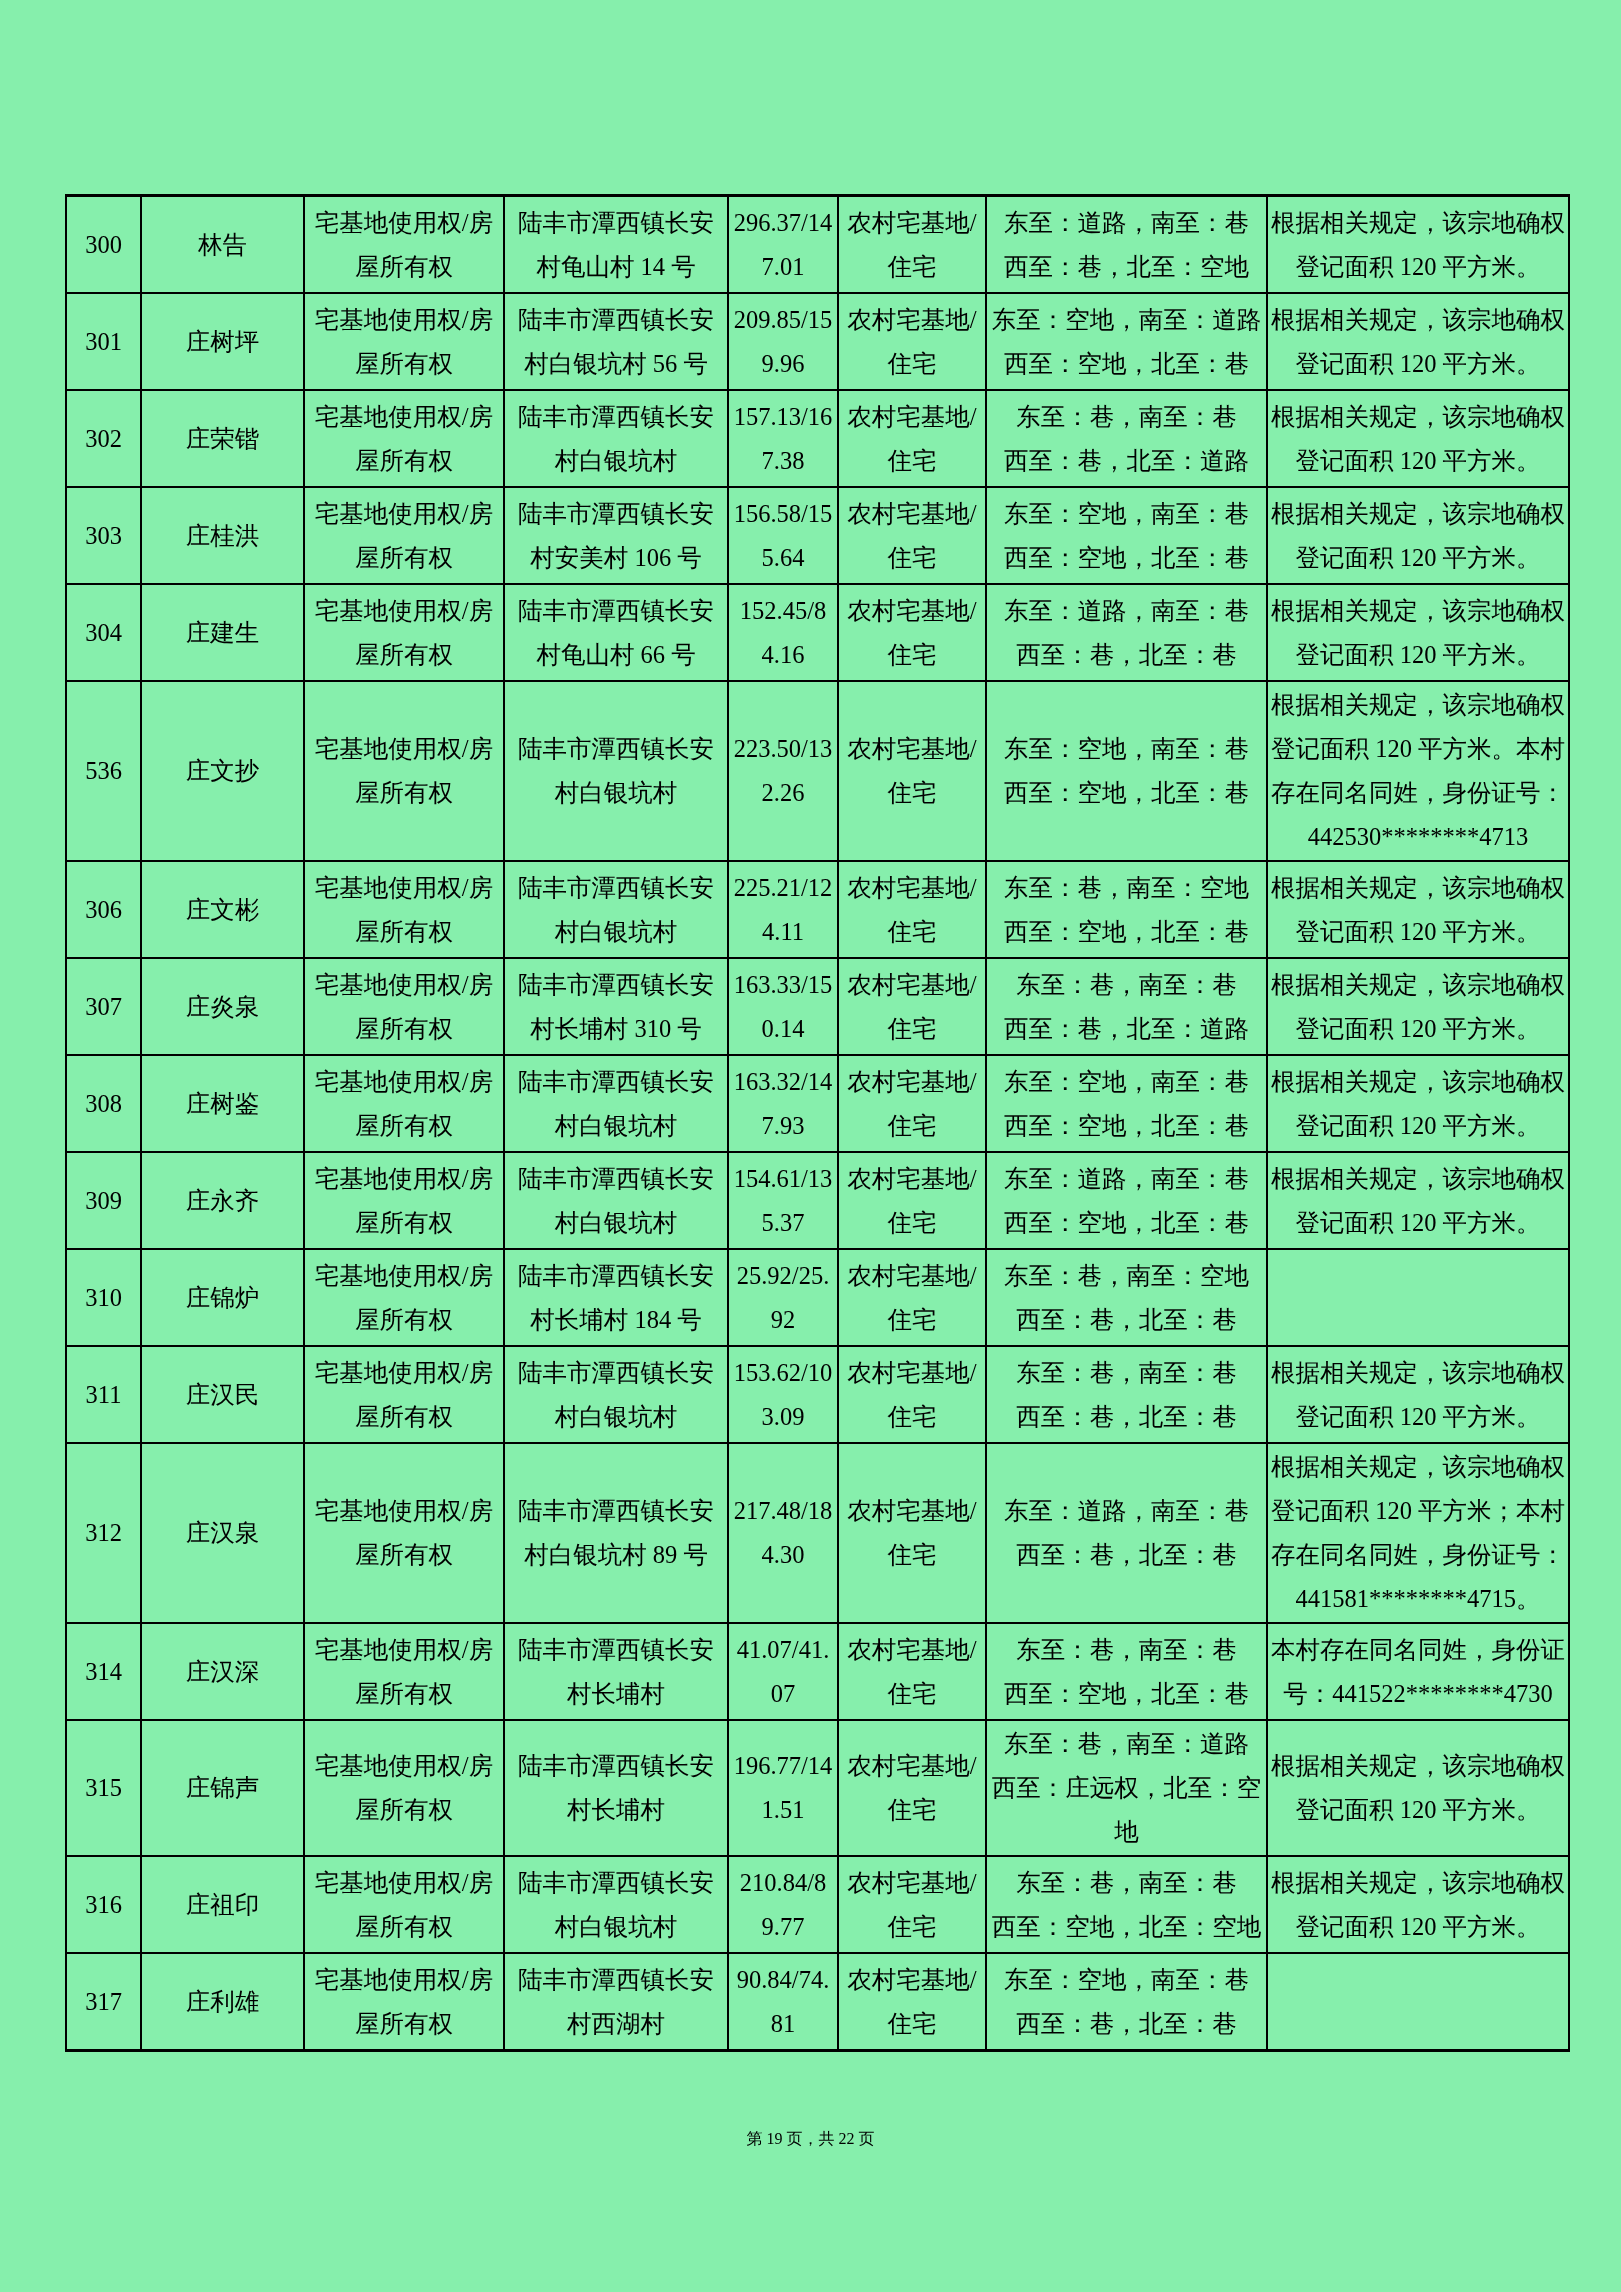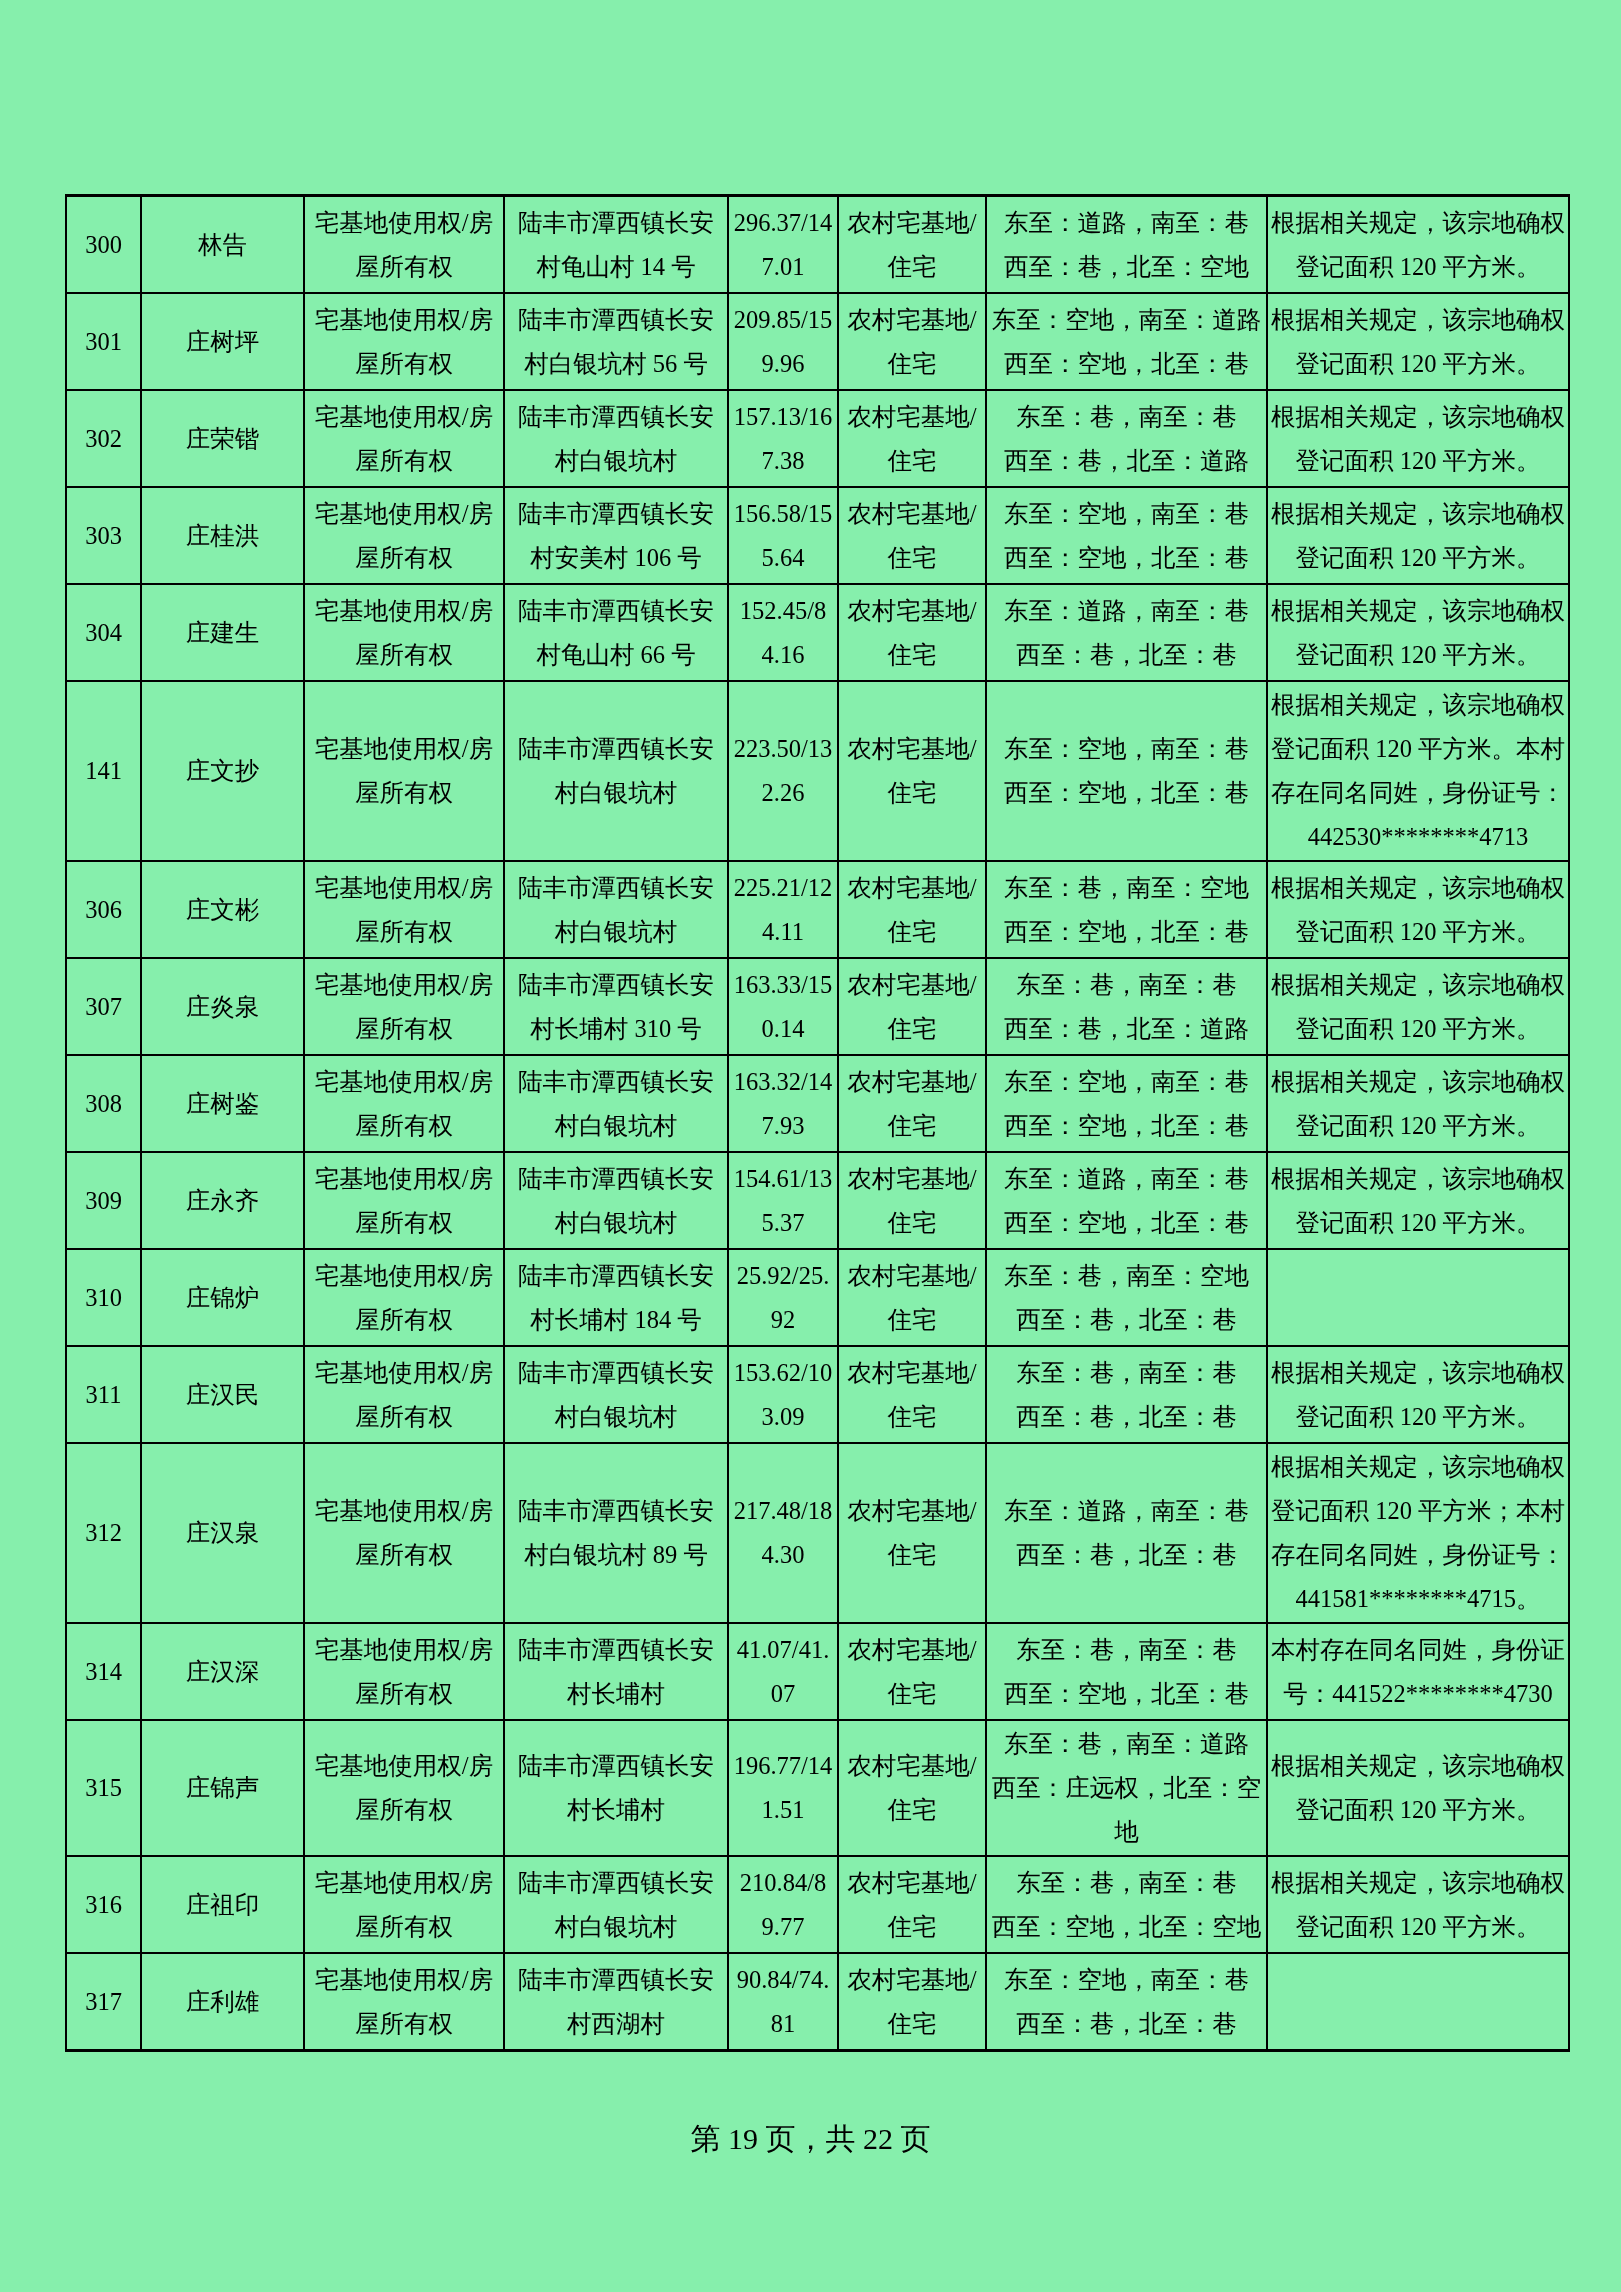--- a/index.html
+++ b/index.html
@@ -38,21 +38,21 @@
     overflow: hidden;
   }
   td.col-area { letter-spacing: 0; }
   .bline { display: block; }
   .footer {
     position: absolute;
     left: 0;
     width: 1621px;
     top: 2117px;
     text-align: center;
-    font-size: 30px;
+    font-size: 16px;
     line-height: 44px;
   }
 </style>
 </head>
 <body>
 
 <div class="page">
 
   <table class="reg">
     <colgroup>
@@ -130,21 +130,21 @@
       <td class="col-area">152.45/84.16</td>
       <td class="col-landtype">农村宅基地/住宅</td>
       <td class="col-boundary">
         <span class="bline">东至：道路，南至：巷</span>
         <span class="bline">西至：巷，北至：巷</span>
       </td>
       <td class="col-remark">根据相关规定，该宗地确权登记面积 120 平方米。</td>
     </tr>
 
     <tr>
-      <td class="col-serial">141</td>
+      <td class="col-serial">536</td>
       <td class="col-owner">庄文抄</td>
       <td class="col-right">宅基地使用权/房屋所有权</td>
       <td class="col-address">陆丰市潭西镇长安村白银坑村</td>
       <td class="col-area">223.50/132.26</td>
       <td class="col-landtype">农村宅基地/住宅</td>
       <td class="col-boundary">
         <span class="bline">东至：空地，南至：巷</span>
         <span class="bline">西至：空地，北至：巷</span>
       </td>
       <td class="col-remark">根据相关规定，该宗地确权登记面积 120 平方米。本村存在同名同姓，身份证号：442530********4713</td>

